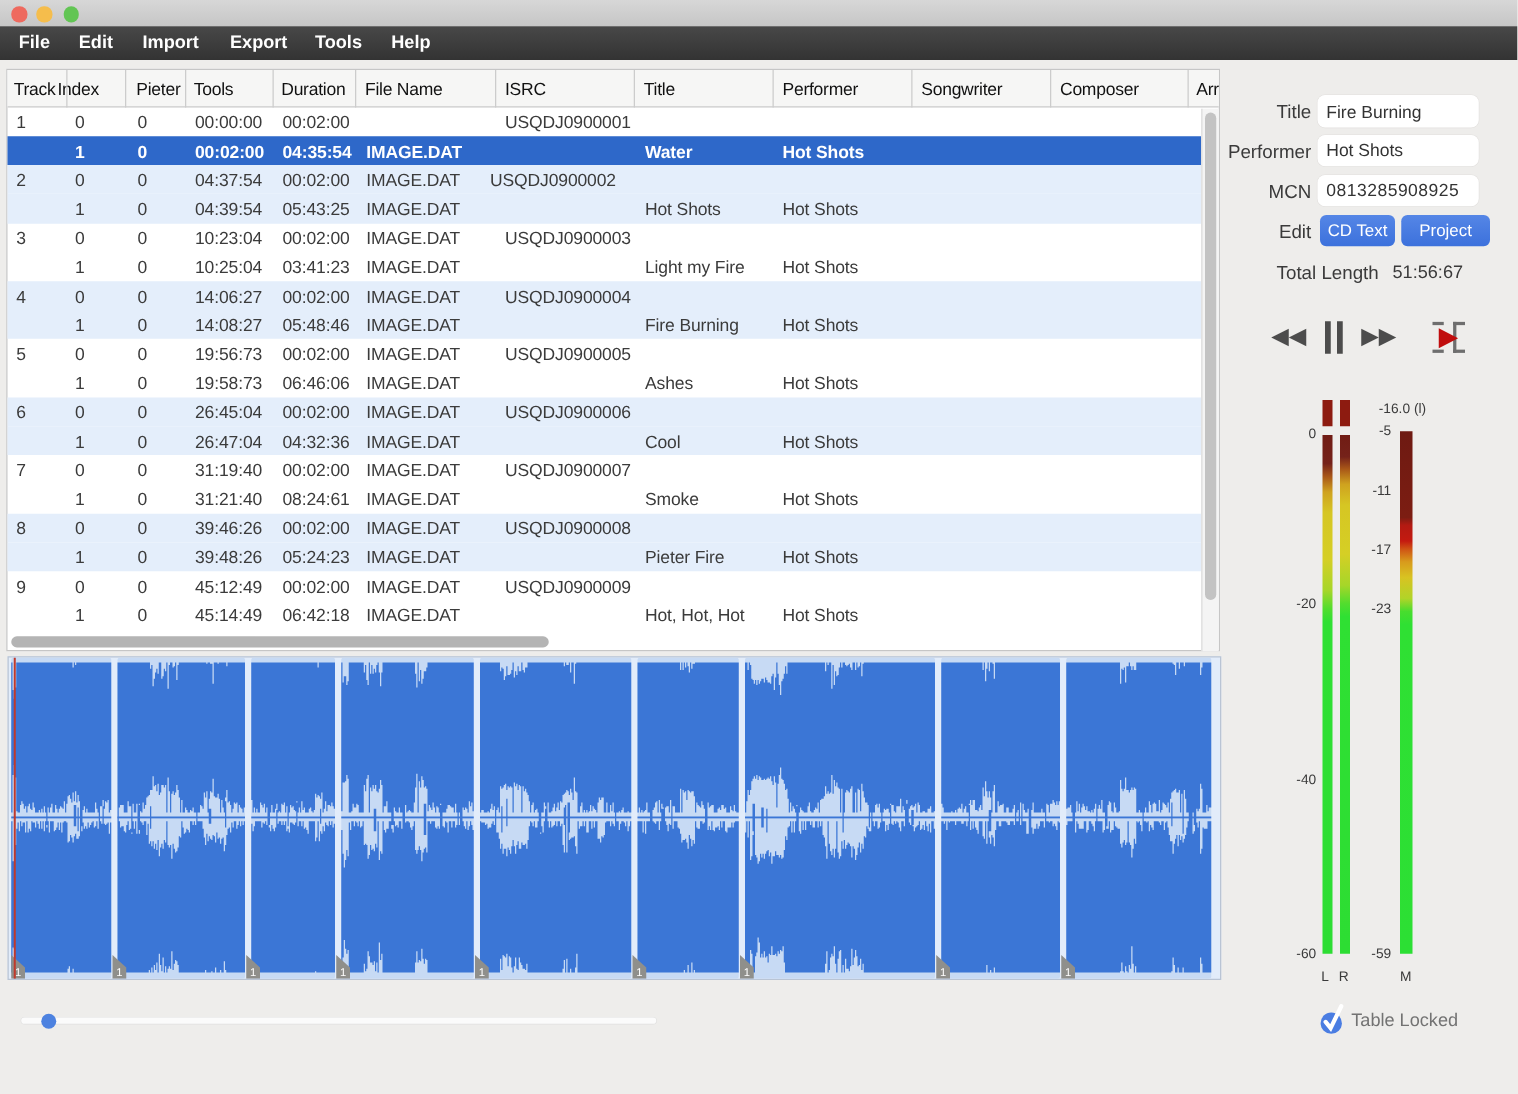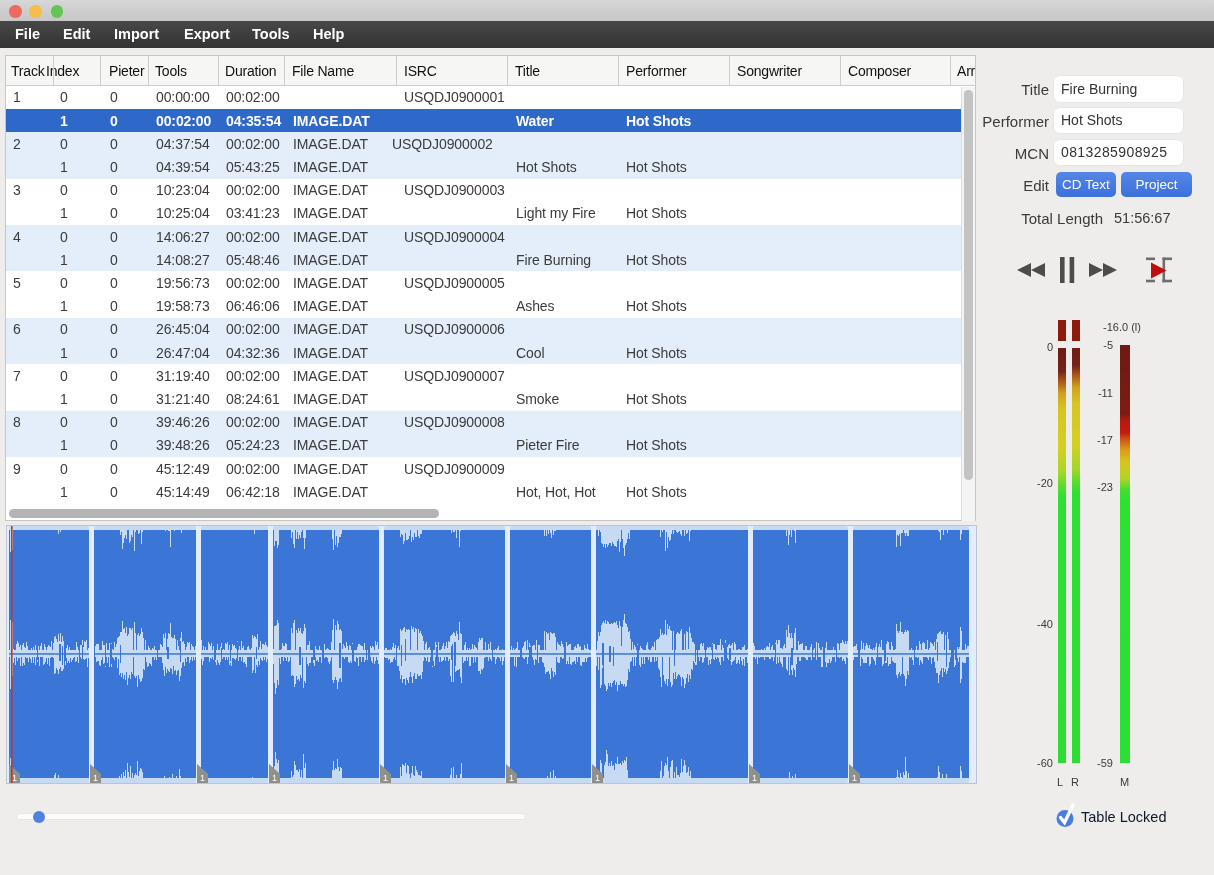--- a/index.html
+++ b/index.html
@@ -340,14 +340,14 @@
 <div class="mlabel2" style="left:1057px;top:776px">L</div>
 <div class="mlabel2" style="left:1071px;top:776px">R</div>
 <div class="mlabel2" style="left:1120px;top:776px">M</div>
 
 <div id="slidertrack" class="abs"></div>
 <div id="sliderthumb" class="abs"></div>
 <svg class="abs" style="left:1054px;top:799px" width="24" height="30" viewBox="0 0 24 30">
   <circle cx="11" cy="19.5" r="8.5" fill="#4a7de2"></circle>
   <path d="M6.5 18.5L10.5 23.5L19 6" stroke="#fff" stroke-width="3.4" fill="none" stroke-linecap="round"></path>
 </svg>
-<div class="abs" style="left:1081px;top:809px;font-size:14.5px;color:#0f172a">Table Locked</div>
+<div class="abs" style="left:1081px;top:809px;font-size:14.5px;color:#737373">Table Locked</div>
 
 </div>
 </body></html>

